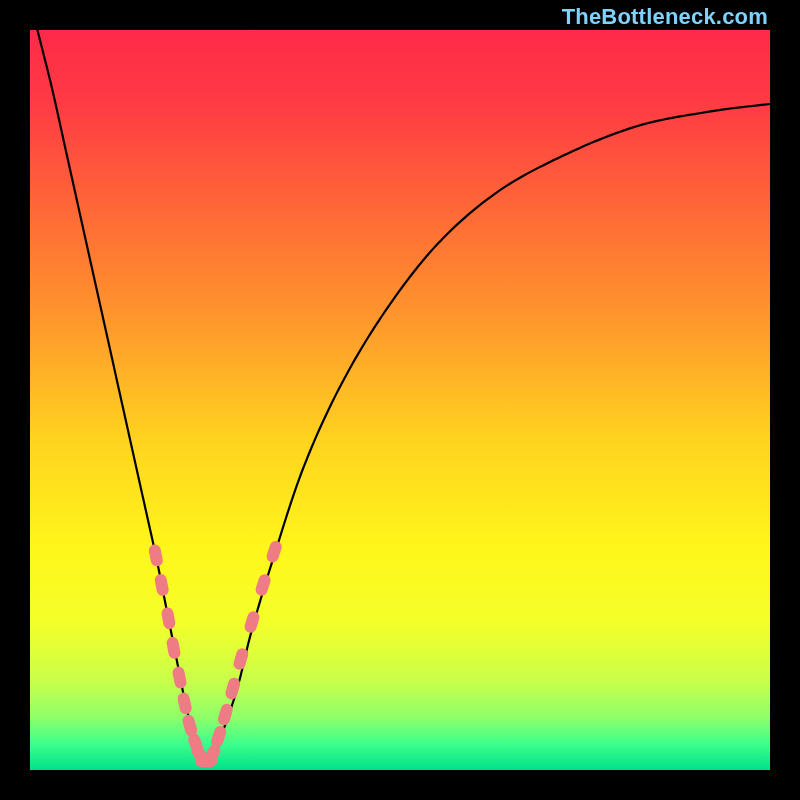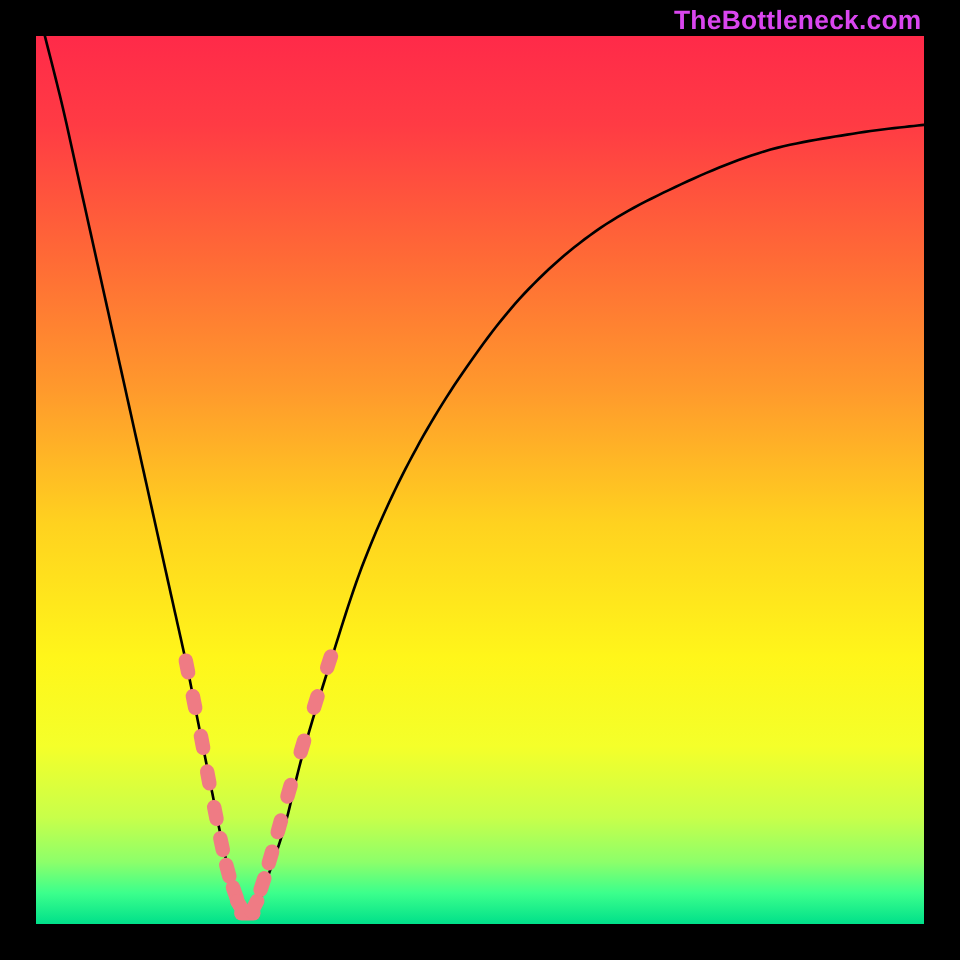--- a/index.html
+++ b/index.html
@@ -22,21 +22,21 @@
   .gradient {
     position: absolute;
     left: 0; top: 0; width: 100%; height: 100%;
   }
   .watermark {
     position: absolute;
     top: 4px;
     right: 32px;
     font-size: 22px;
     font-weight: 600;
-    color: #d946ef;
+    color: #7dd3fc;
     letter-spacing: 0.2px;
     user-select: none;
   }
   svg.curve {
     position: absolute;
     left: 0; top: 0;
     width: 100%; height: 100%;
     overflow: visible;
   }
 </style>

